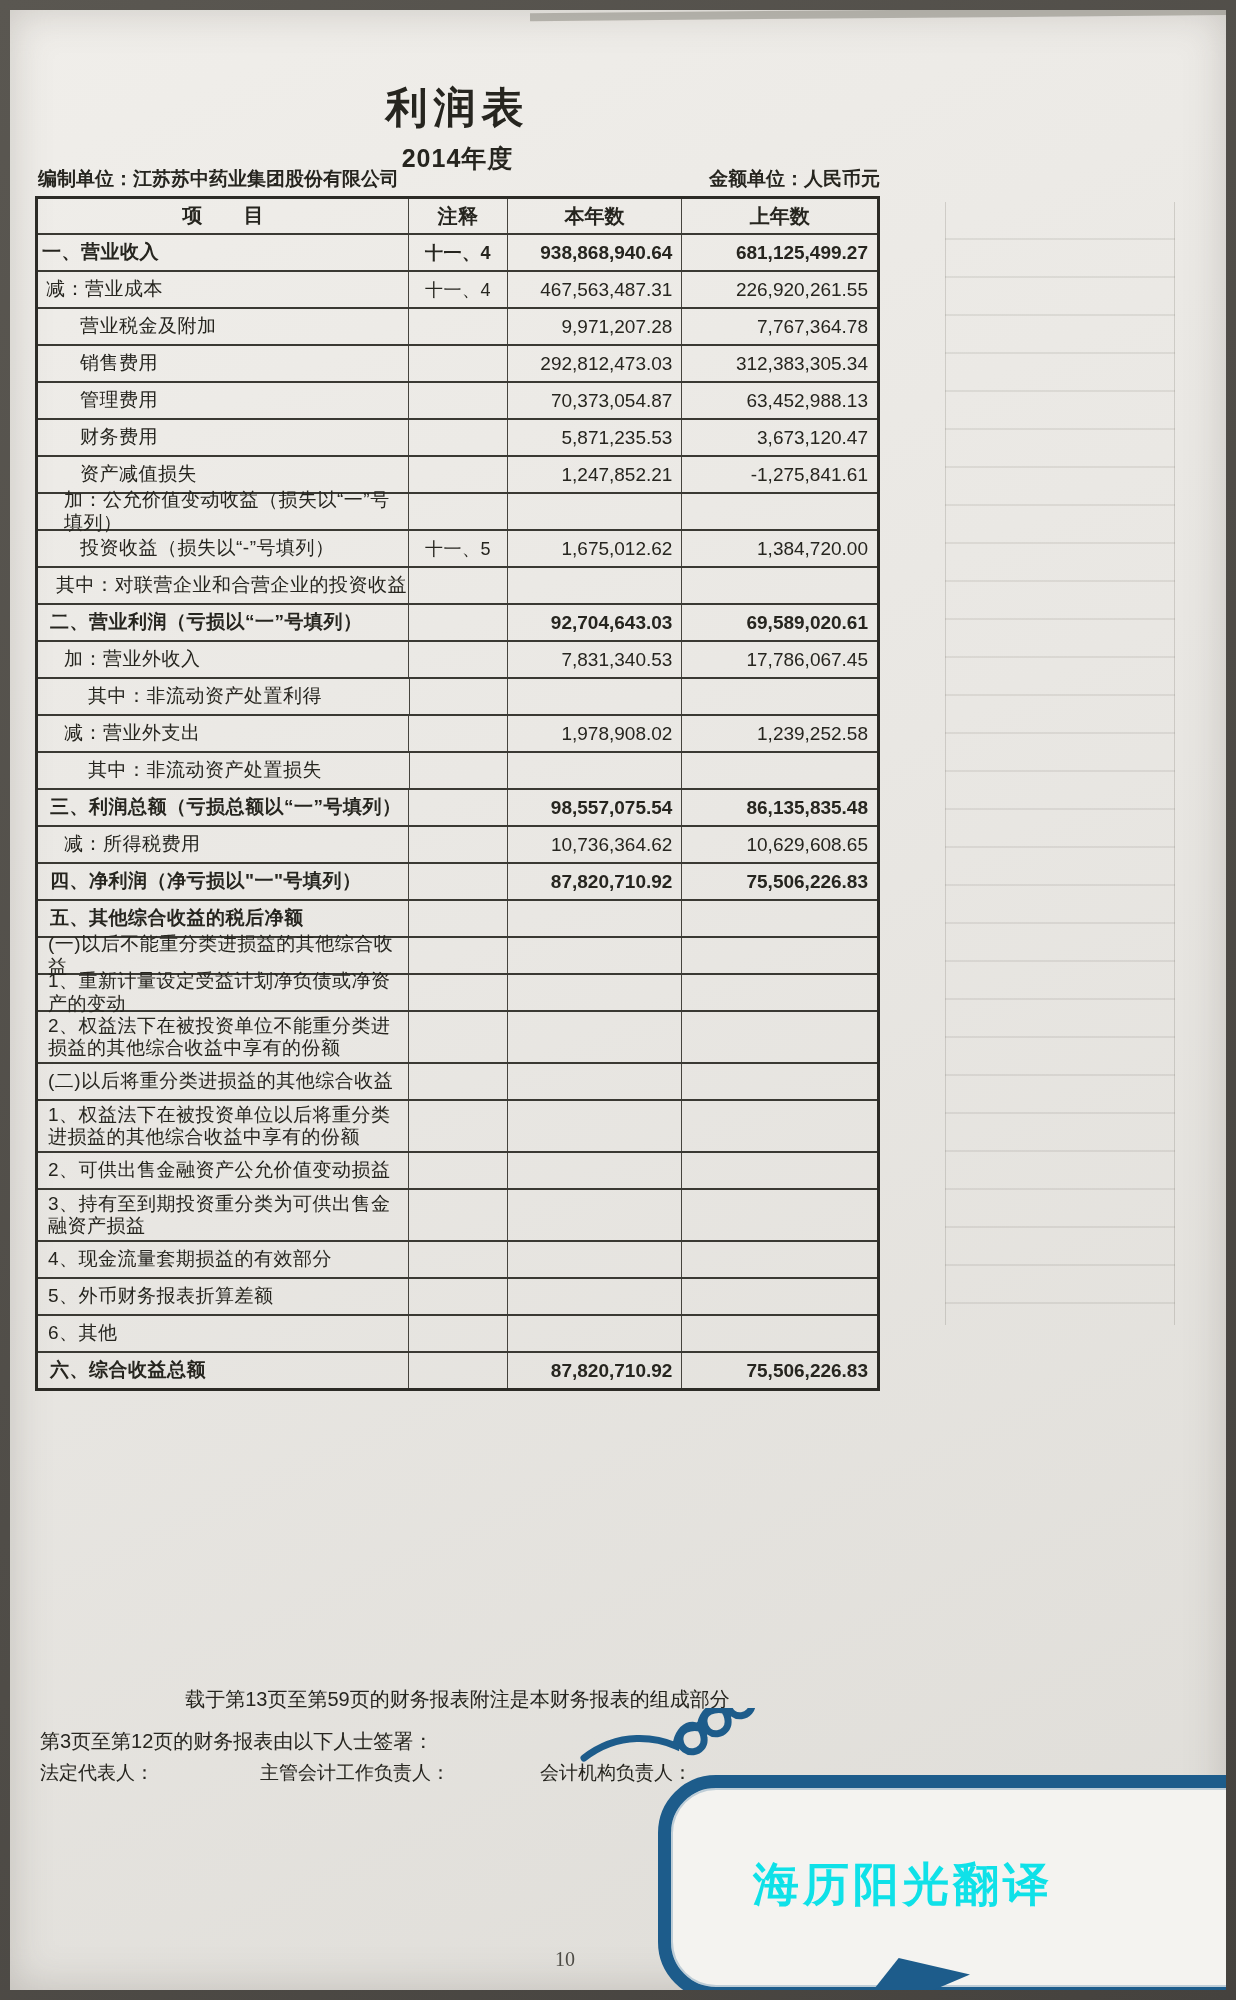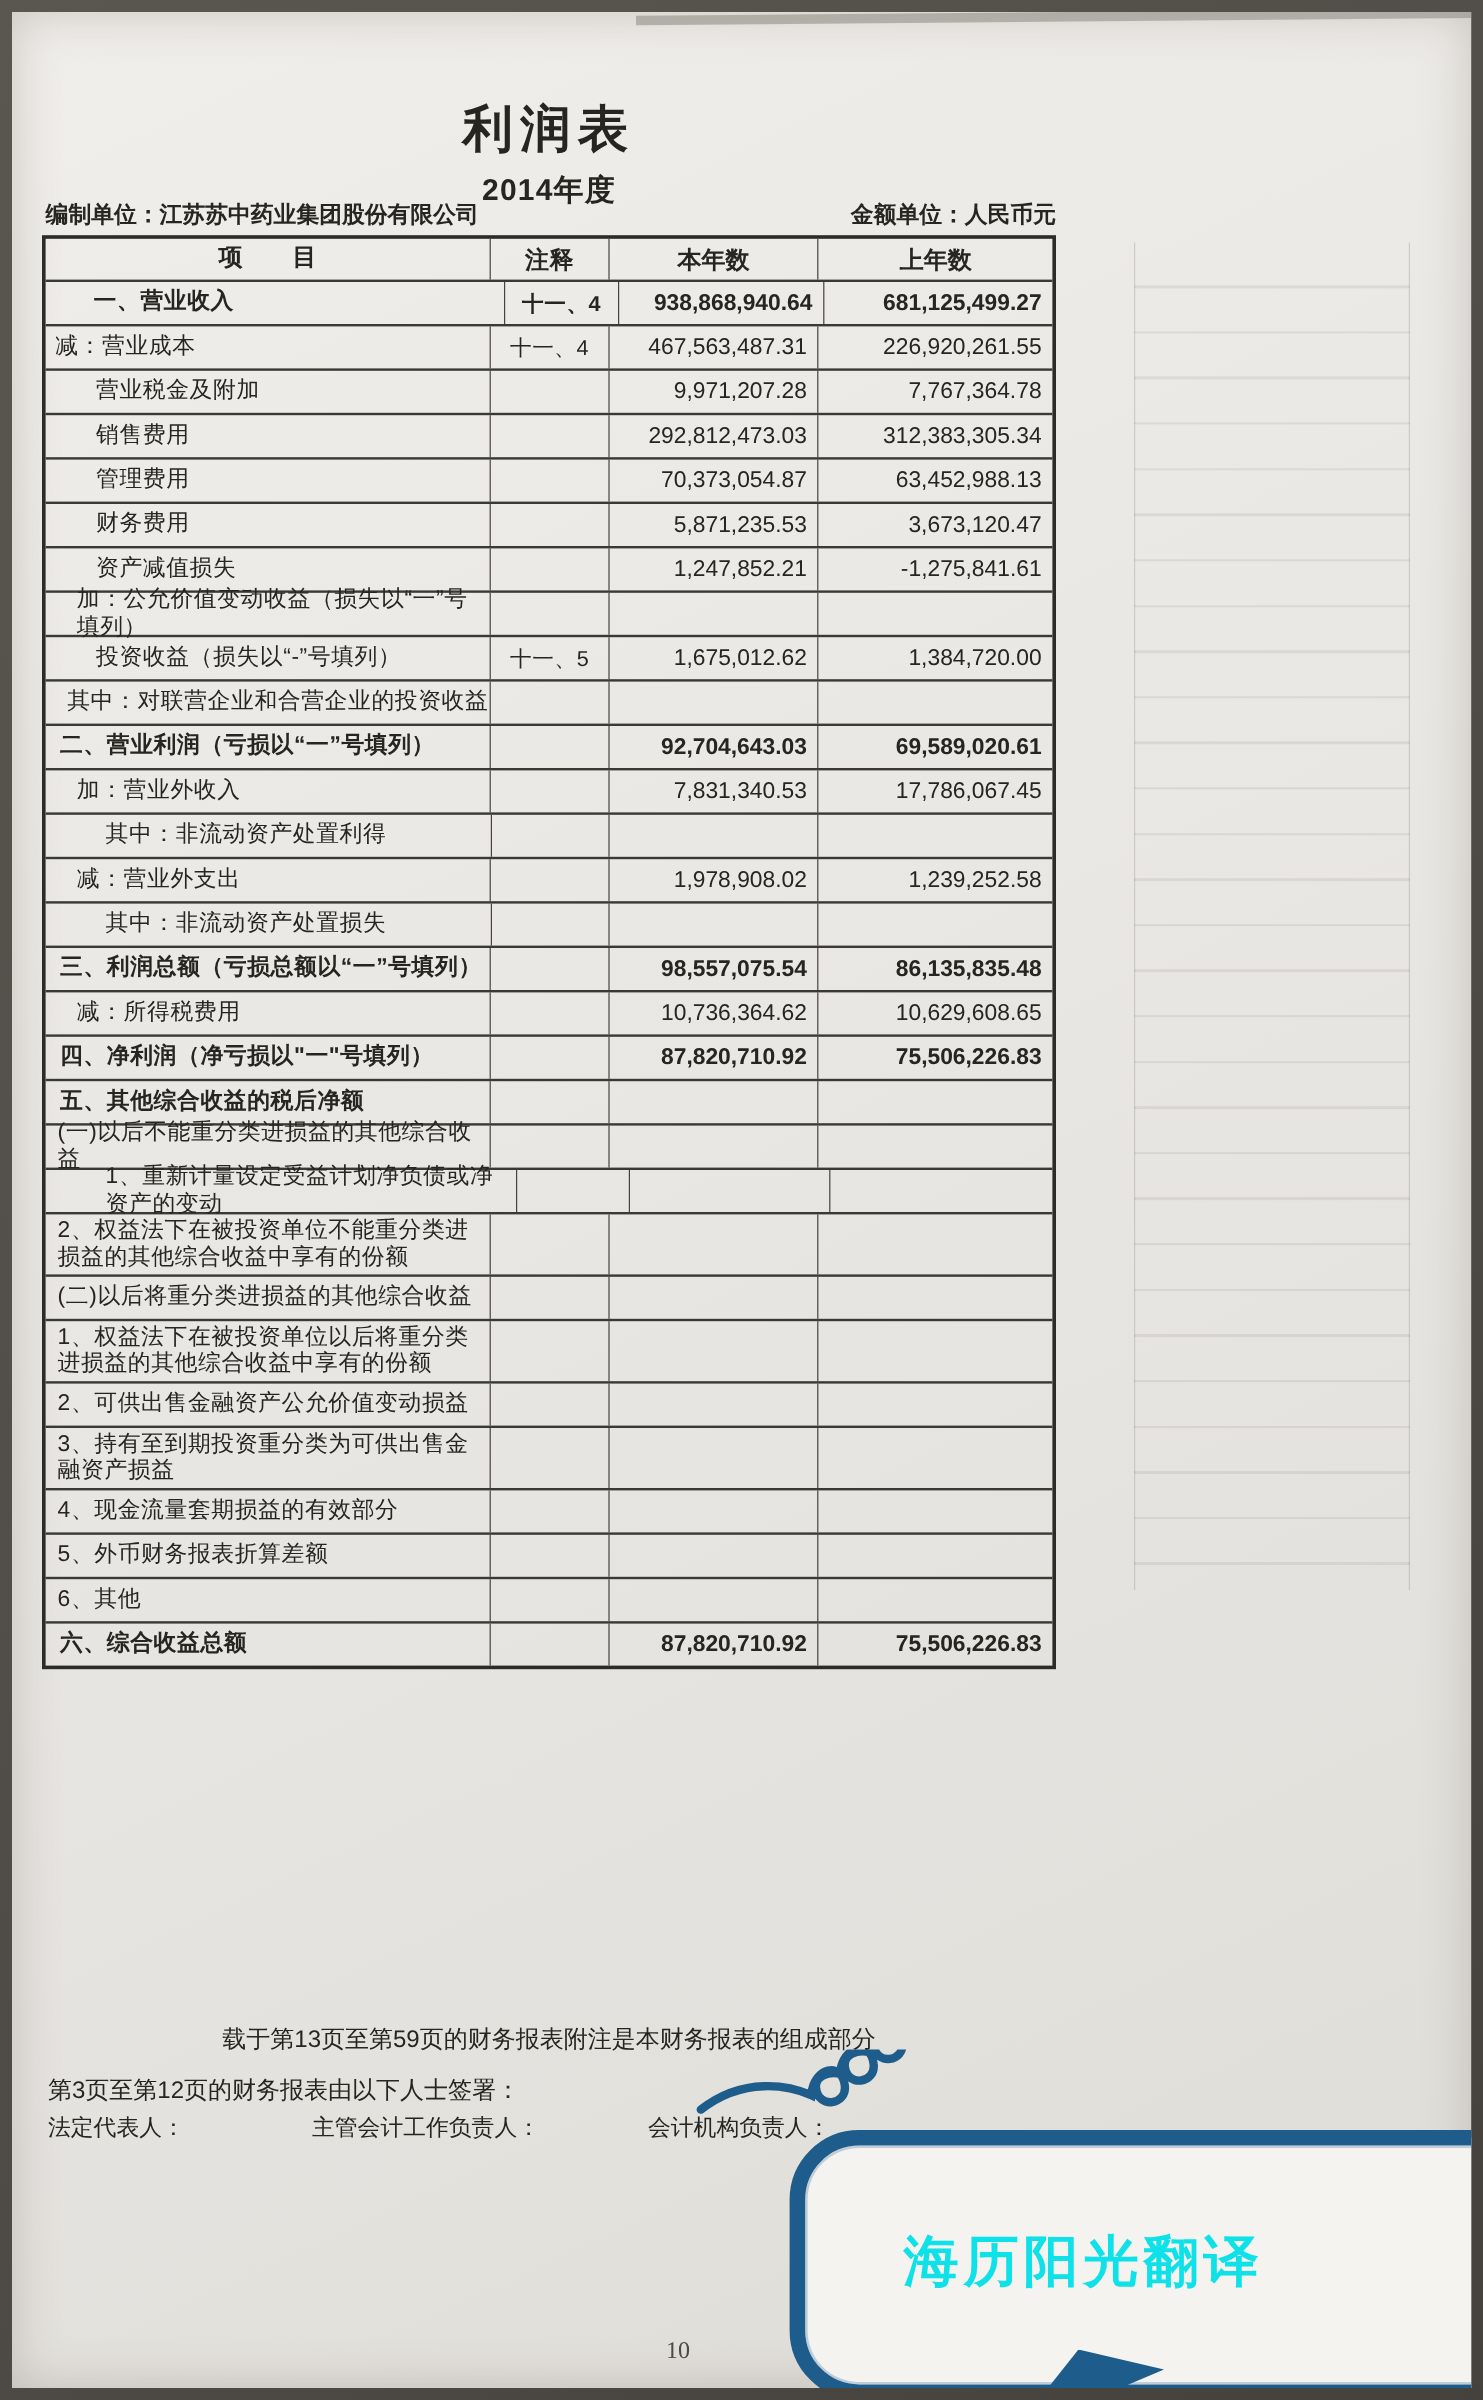--- a/index.html
+++ b/index.html
@@ -67,21 +67,21 @@
 
     <div class="table">
       <div class="t-row head">
         <div class="cell item">项　　目</div>
         <div class="cell note">注释</div>
         <div class="cell num">本年数</div>
         <div class="cell num last">上年数</div>
       </div>
       <div id="rows">
           <div class="t-row bold">
-            <div class="cell item" style="padding-left: 20px; margin-left: 20px;">一、营业收入</div>
+            <div class="cell item" style="padding-left: 4px;">一、营业收入</div>
             <div class="cell note">十一、4</div>
             <div class="cell num">938,868,940.64</div>
             <div class="cell num last">681,125,499.27</div>
           </div>
           <div class="t-row">
             <div class="cell item" style="padding-left: 8px;">减：营业成本</div>
             <div class="cell note">十一、4</div>
             <div class="cell num">467,563,487.31</div>
             <div class="cell num last">226,920,261.55</div>
           </div>
@@ -187,21 +187,21 @@
             <div class="cell num"></div>
             <div class="cell num last"></div>
           </div>
           <div class="t-row">
             <div class="cell item" style="padding-left: 10px;">(一)以后不能重分类进损益的其他综合收益</div>
             <div class="cell note"></div>
             <div class="cell num"></div>
             <div class="cell num last"></div>
           </div>
           <div class="t-row">
-            <div class="cell item" style="padding-left: 10px; margin-left: 40px;">1、重新计量设定受益计划净负债或净资产的变动</div>
+            <div class="cell item" style="padding-left: 10px;">1、重新计量设定受益计划净负债或净资产的变动</div>
             <div class="cell note"></div>
             <div class="cell num"></div>
             <div class="cell num last"></div>
           </div>
           <div class="t-row tall">
             <div class="cell item" style="padding-left: 10px;">2、权益法下在被投资单位不能重分类进损益的其他综合收益中享有的份额</div>
             <div class="cell note"></div>
             <div class="cell num"></div>
             <div class="cell num last"></div>
           </div>

